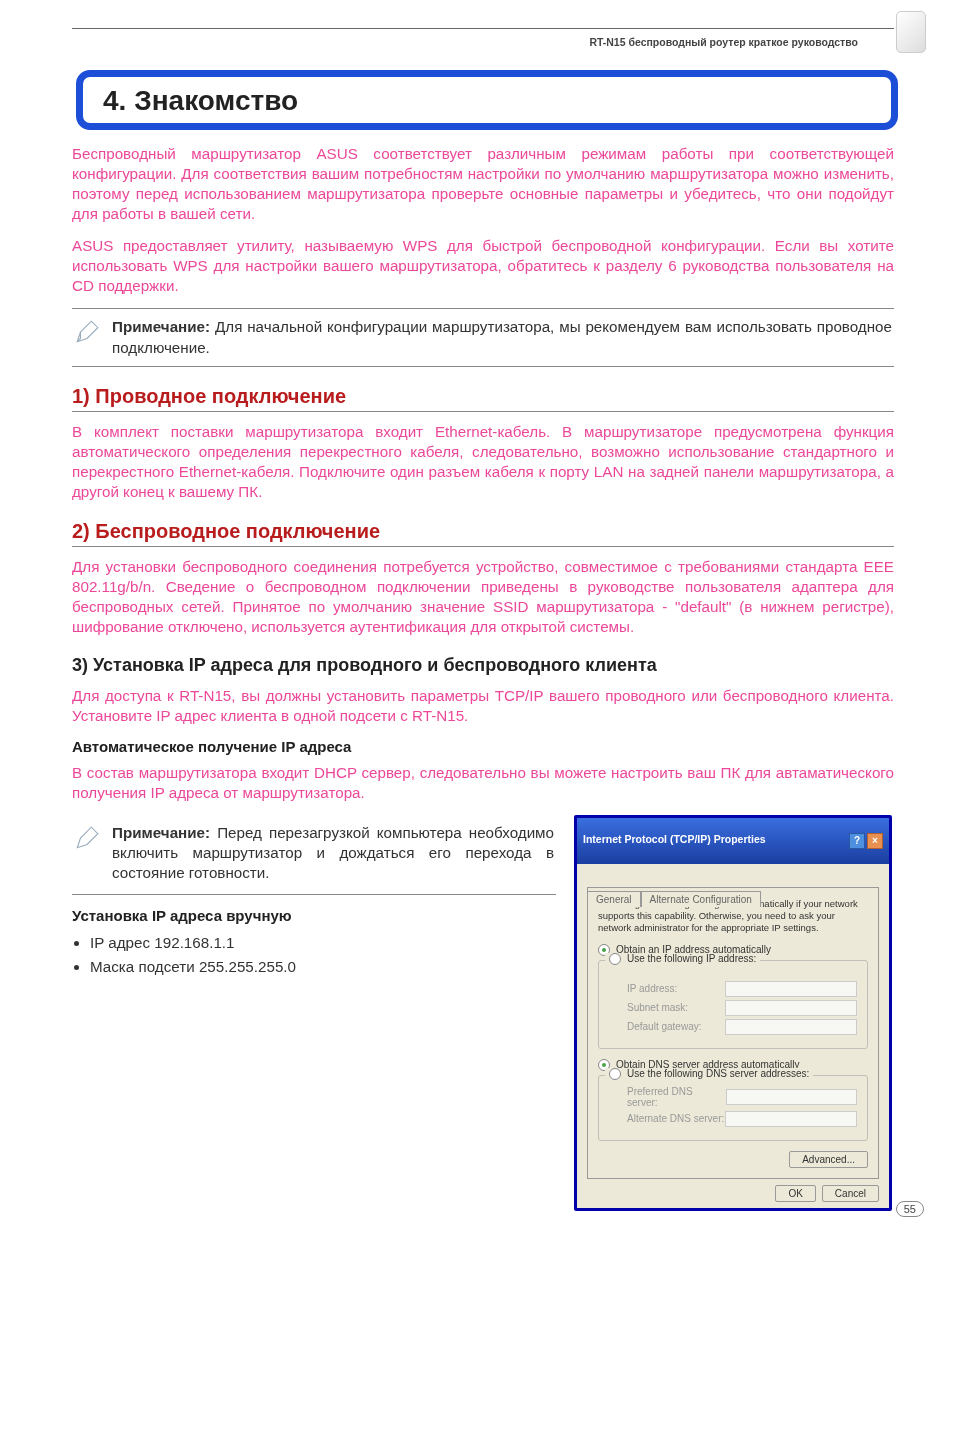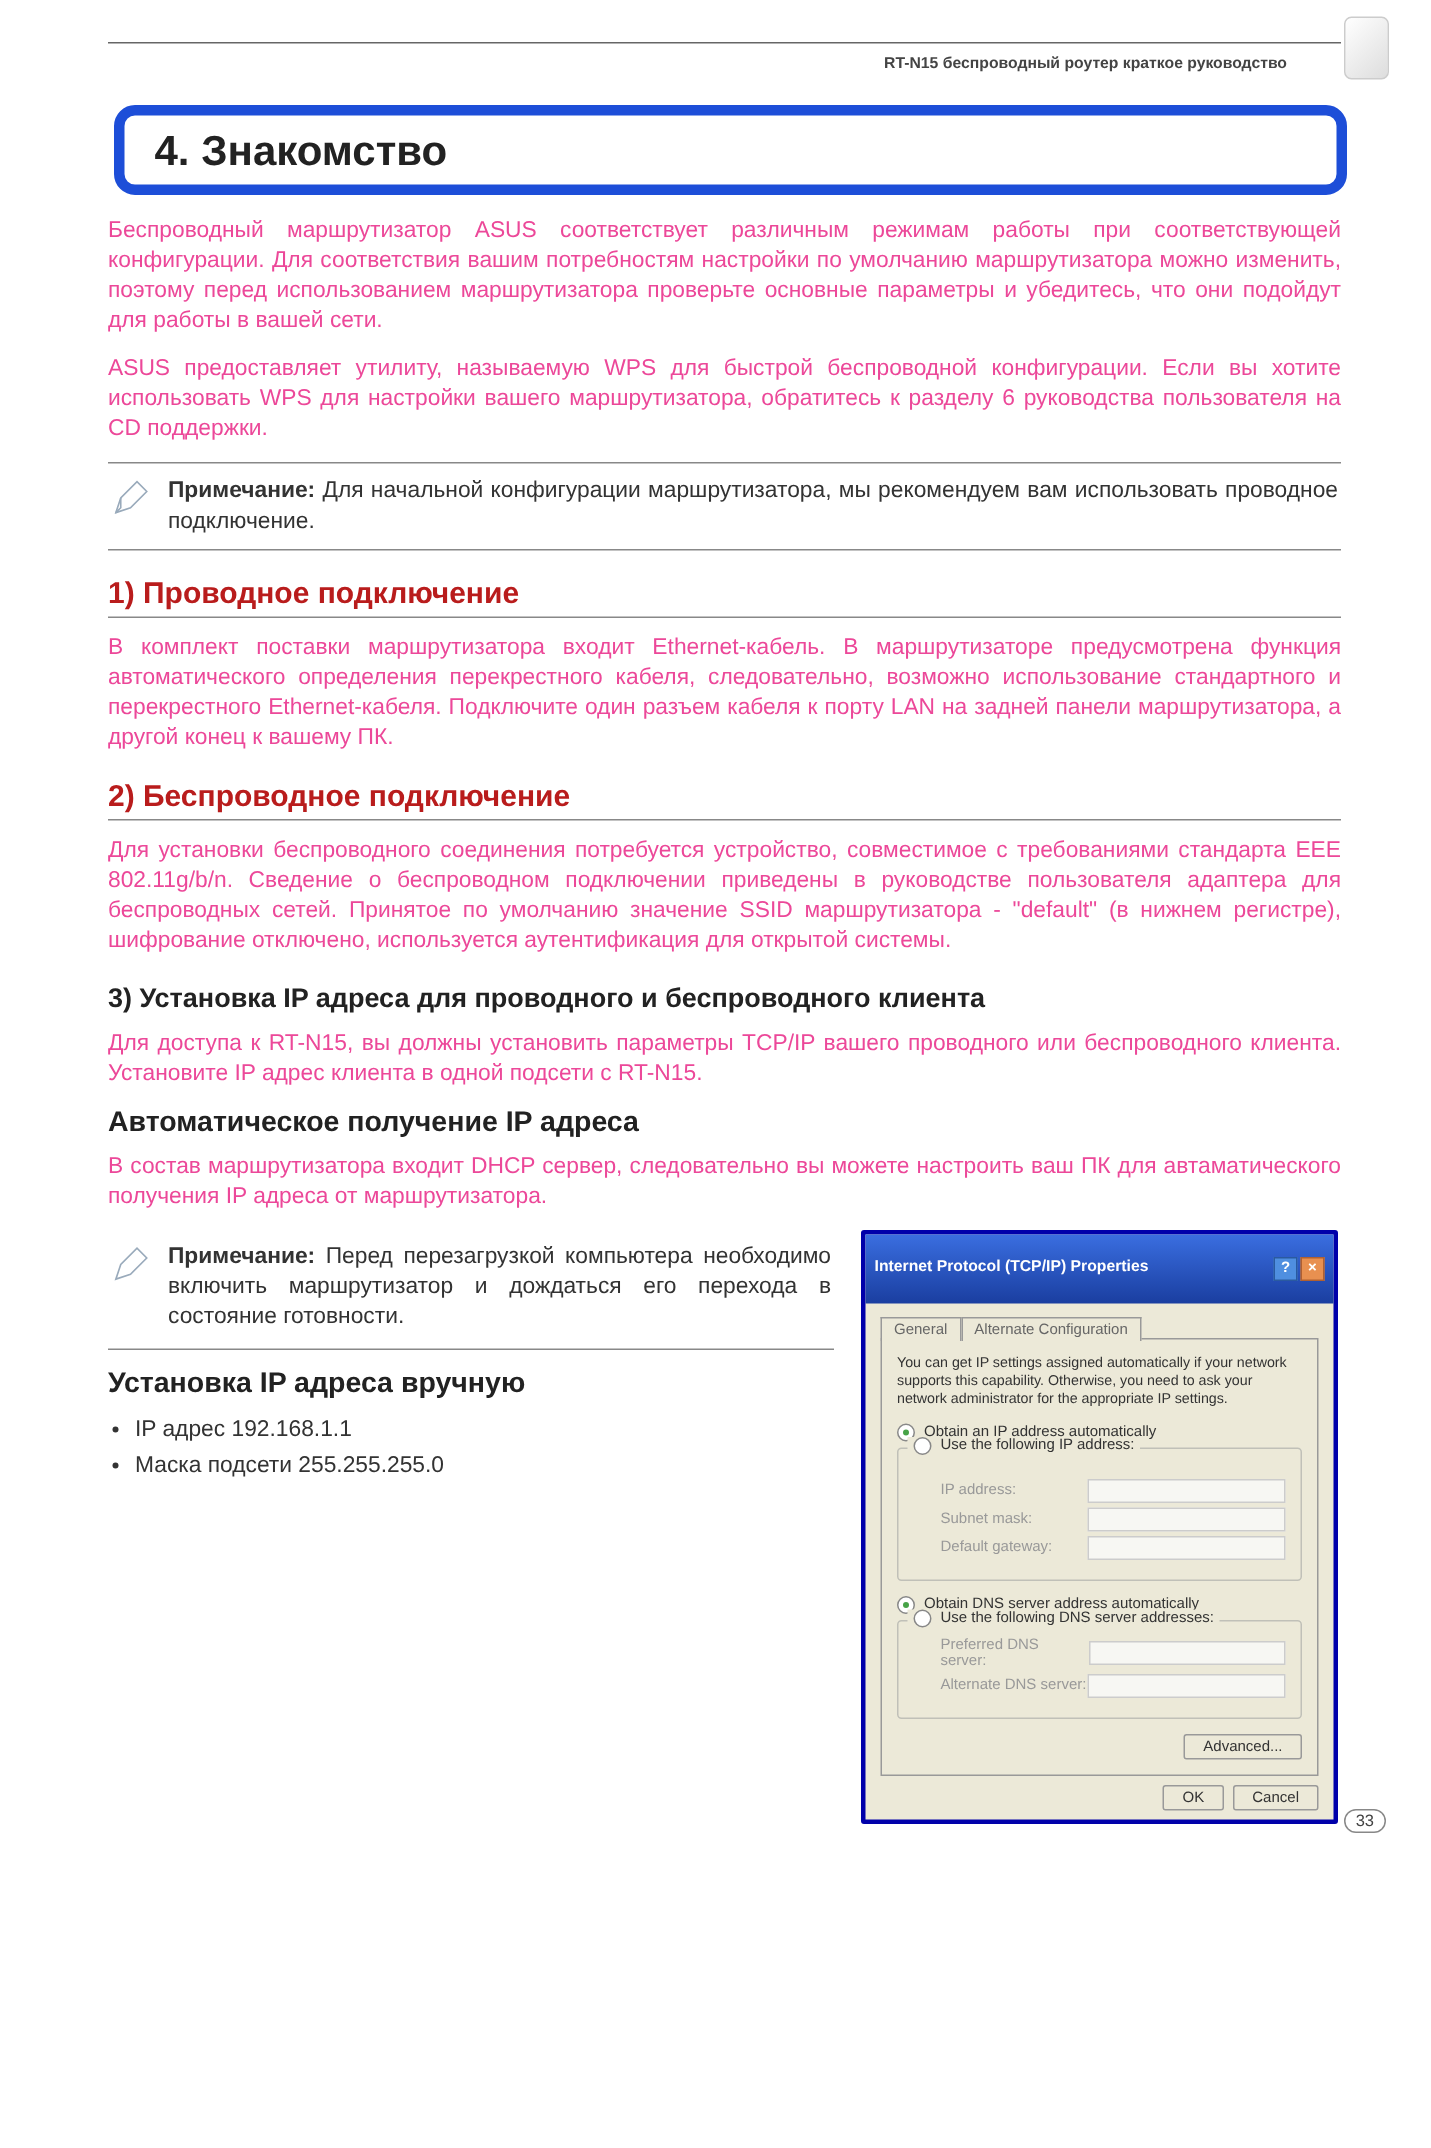--- a/index.html
+++ b/index.html
@@ -86,21 +86,21 @@
     margin: 18px 0 3px 0;
   }
   .sec-underline { border-bottom: 1px solid #888; margin-bottom: 10px; }
   h3.subsec {
     font-size: 18px;
     font-weight: bold;
     color: #222;
     margin: 18px 0 10px 0;
   }
   h4.para-head {
-    font-size: 19px;
+    font-size: 15px;
     font-weight: bold;
     color: #222;
     margin: 12px 0 8px 0;
   }
   .two-col {
     display: flex;
     gap: 18px;
     align-items: flex-start;
   }
   .two-col .left { flex: 1 1 auto; }
@@ -136,21 +136,21 @@
   .dlg-title .btns { display:flex; gap:2px; }
   .dlg-title .tbtn {
     width:14px; height:14px; background:#e89050; color:#fff;
     font-size:10px; line-height:14px; text-align:center; border:1px solid #b06030;
   }
   .dlg-title .tbtn.help { background:#4f8fe0; border-color:#2a5aa0; }
   .dlg-body { padding: 8px 10px 6px 10px; }
   .dlg-tabs { display:flex; margin-bottom:-1px; }
   .dlg-tab {
     background:#ece9d8; border:1px solid #999; border-bottom:none;
-    padding:2px 8px; font-size:10px; position:relative; top:1px;text-align:right;
+    padding:2px 8px; font-size:10px; position:relative; top:19px;text-align:right;
   }
   .dlg-tab.active { background:#ece9d8; font-weight:normal; z-index:2; }
   .dlg-inner {
     border:1px solid #999; background:#ece9d8; padding:10px;
   }
   .dlg-desc { font-size:9.5px; color:#333; margin-bottom:10px; line-height:1.25; }
   .grp {
     border:1px solid #c0c0b8; border-radius:3px; padding:8px 10px 10px 10px;
     margin-bottom:10px; position:relative;
   }
@@ -305,14 +305,14 @@
           </div>
           <div class="dlg-buttons">
             <span class="win-btn">OK</span>
             <span class="win-btn">Cancel</span>
           </div>
         </div>
       </div>
     </div>
   </div>
 
-  <div class="page-num">33</div>
+  <div class="page-num">55</div>
 </div>
 
 </body></html>

